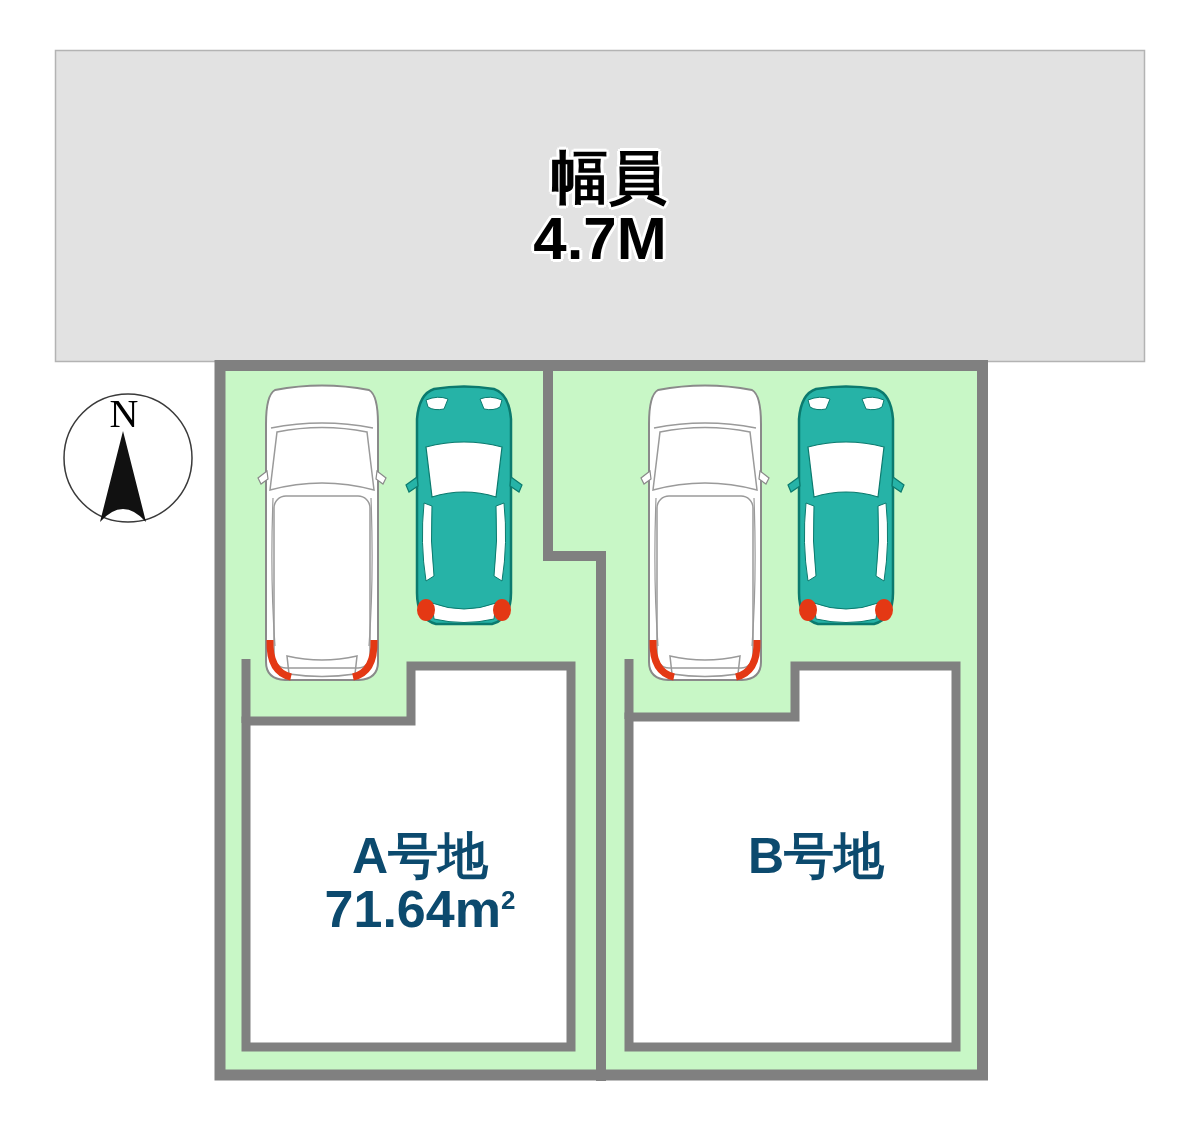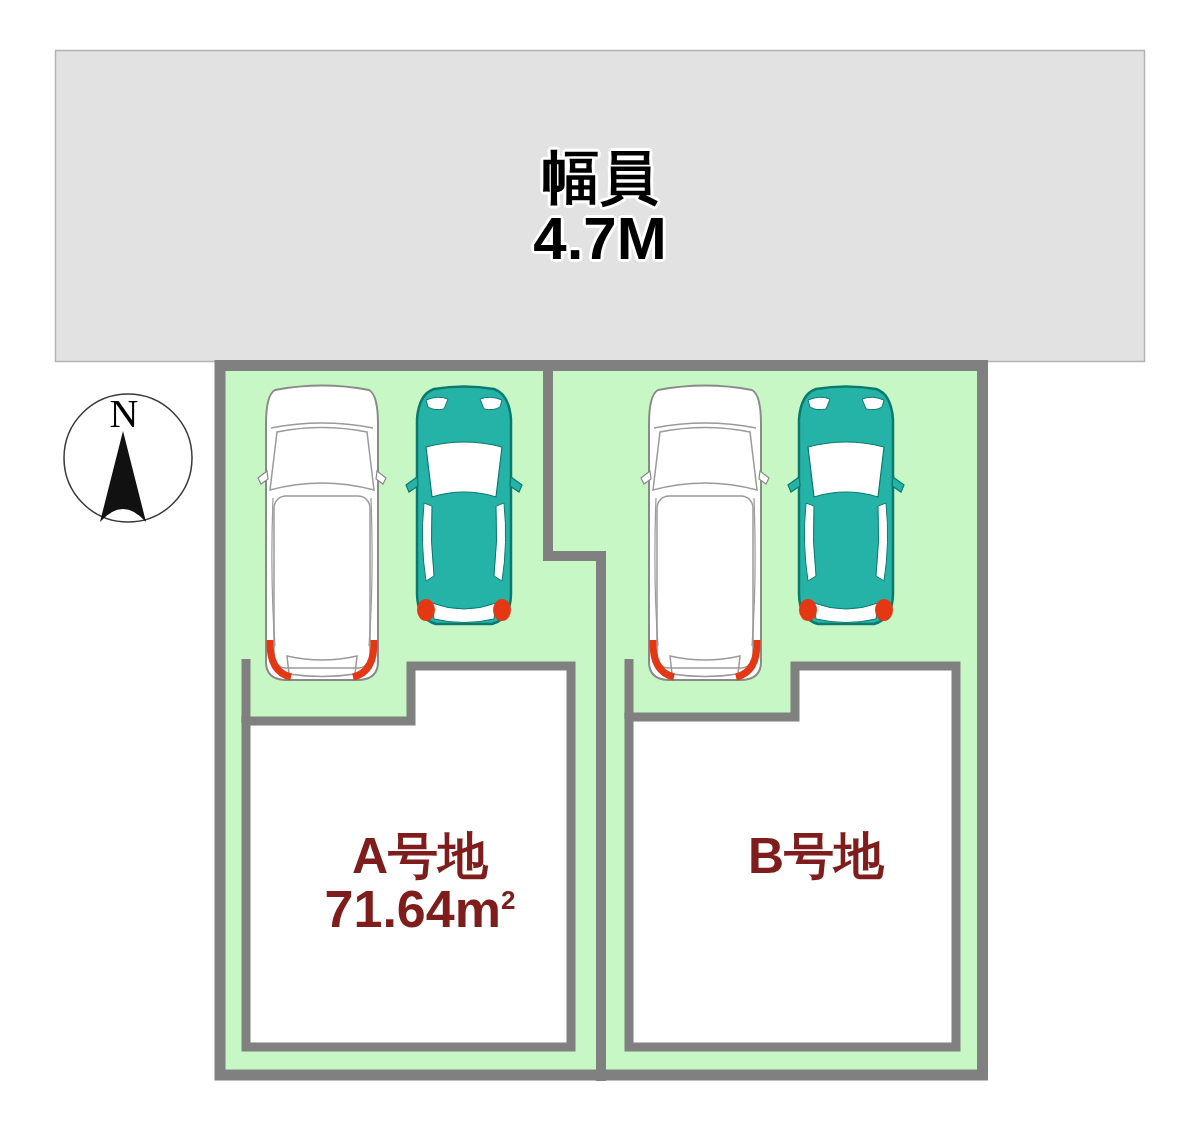--- a/index.html
+++ b/index.html
@@ -16,27 +16,27 @@
   .no-fill{fill:none;}
 
   
   .halo{
     text-shadow:
       -3px 0 0 #fff, 3px 0 0 #fff, 0 -3px 0 #fff, 0 3px 0 #fff,
       -2px -2px 0 #fff, 2px -2px 0 #fff, -2px 2px 0 #fff, 2px 2px 0 #fff;
   }
   .road-label{
     position:absolute; left:600px; top:146px; transform:translateX(-50%);
-    text-align:center; color:#000; font-weight:bold; line-height:1.06; white-space:nowrap;
+    text-align:right; color:#000; font-weight:bold; line-height:1.06; white-space:nowrap;
   }
   .road-label .l1{font-size:58px;}
   .road-label .l2{font-size:60px;}
   .plot-label{
     position:absolute; top:830px; transform:translateX(-50%);
-    text-align:center; color:#7f1d1d; font-weight:bold; line-height:1.04; white-space:nowrap;
+    text-align:center; color:#0c4a6e; font-weight:bold; line-height:1.04; white-space:nowrap;
   }
   .plot-label.a{left:420px;}
   .plot-label.b{left:816px;}
   .plot-label .l1{font-size:50px;}
   .plot-label .l2{font-size:52px;}
   .plot-label sup{font-size:26px; vertical-align:super; line-height:0;}
 </style>
 </head>
 <body>
 

